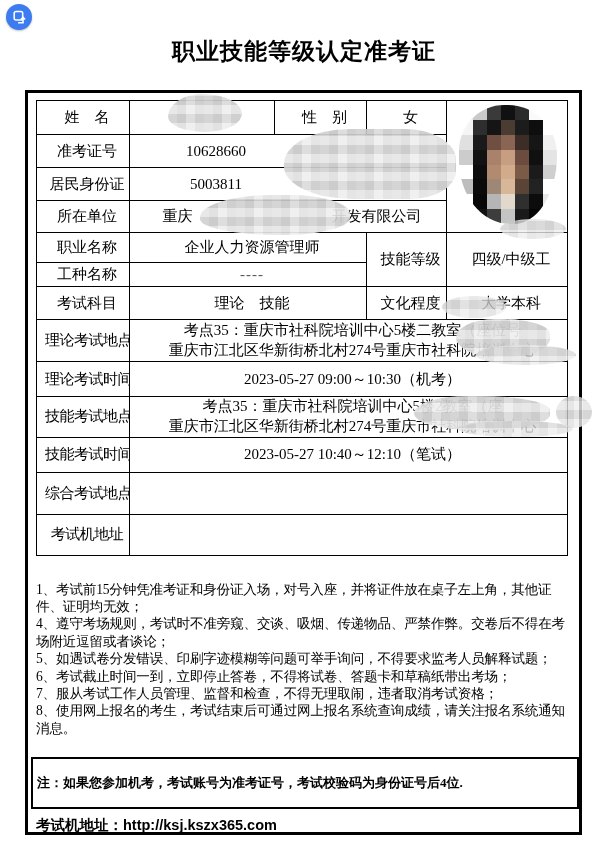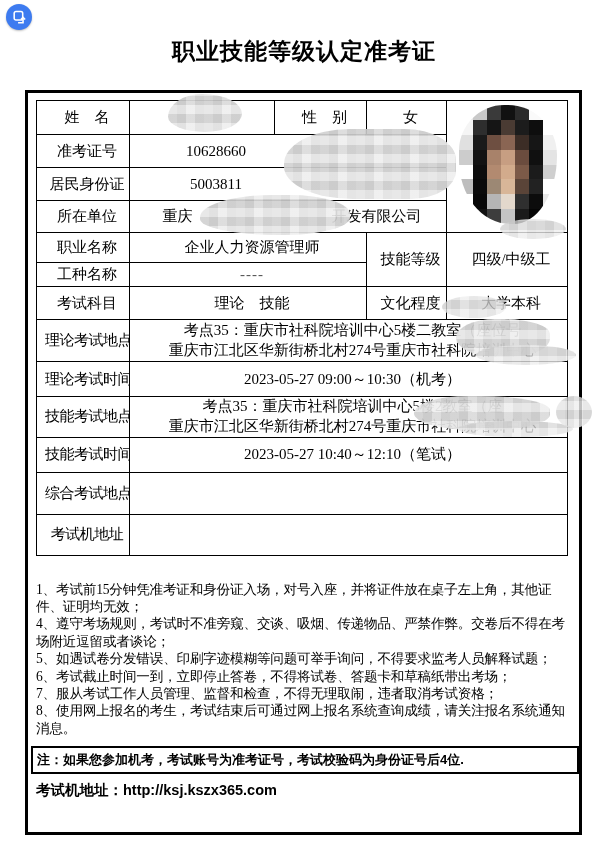--- a/index.html
+++ b/index.html
@@ -36,23 +36,23 @@
       repeating-linear-gradient(0deg, rgba(255,255,255,0.32) 0 9px, rgba(120,120,120,0.10) 9px 18px),
       repeating-linear-gradient(90deg, #dcdcdc 0 9px, #d1d1d1 9px 18px, #e7e7e7 18px 27px, #d6d6d6 27px 36px);
     opacity:0.92; }
   .soft { opacity:0.8; }
 
   .notes { margin-top:7px; width:540px; }
   .notes-heading { font-size:15.5px; font-weight:bold; margin-bottom:2px; }
   .notes ol { list-style:none;margin-top:25px; }
   .notes li { font-size:13.6px; line-height:1.28; letter-spacing:-0.2px; }
 
-  .foot-note { margin-top:9px; margin-left:-5px; width:548px; border:2px solid #000;
-    font-family:Liberation Sans, sans-serif; font-weight:bold;
-    font-size:13px; padding:3px 4px; }
+  .foot-note { margin-top:20px; margin-left:-5px; width:548px; border:2px solid #000;
+    font-family:Liberation Serif, serif; font-weight:bold;
+    font-size:13px; padding:15px 4px; }
   .machine { margin-top:7px; font-family:"Liberation Sans","DejaVu Sans",sans-serif;
     font-weight:bold; font-size:14.5px; }
 
   .dash { color:#555; letter-spacing:1px; }
 </style>
 </head>
 <body>
 
 <div class="badge">
   <svg width="17" height="17" viewBox="0 0 24 24">

